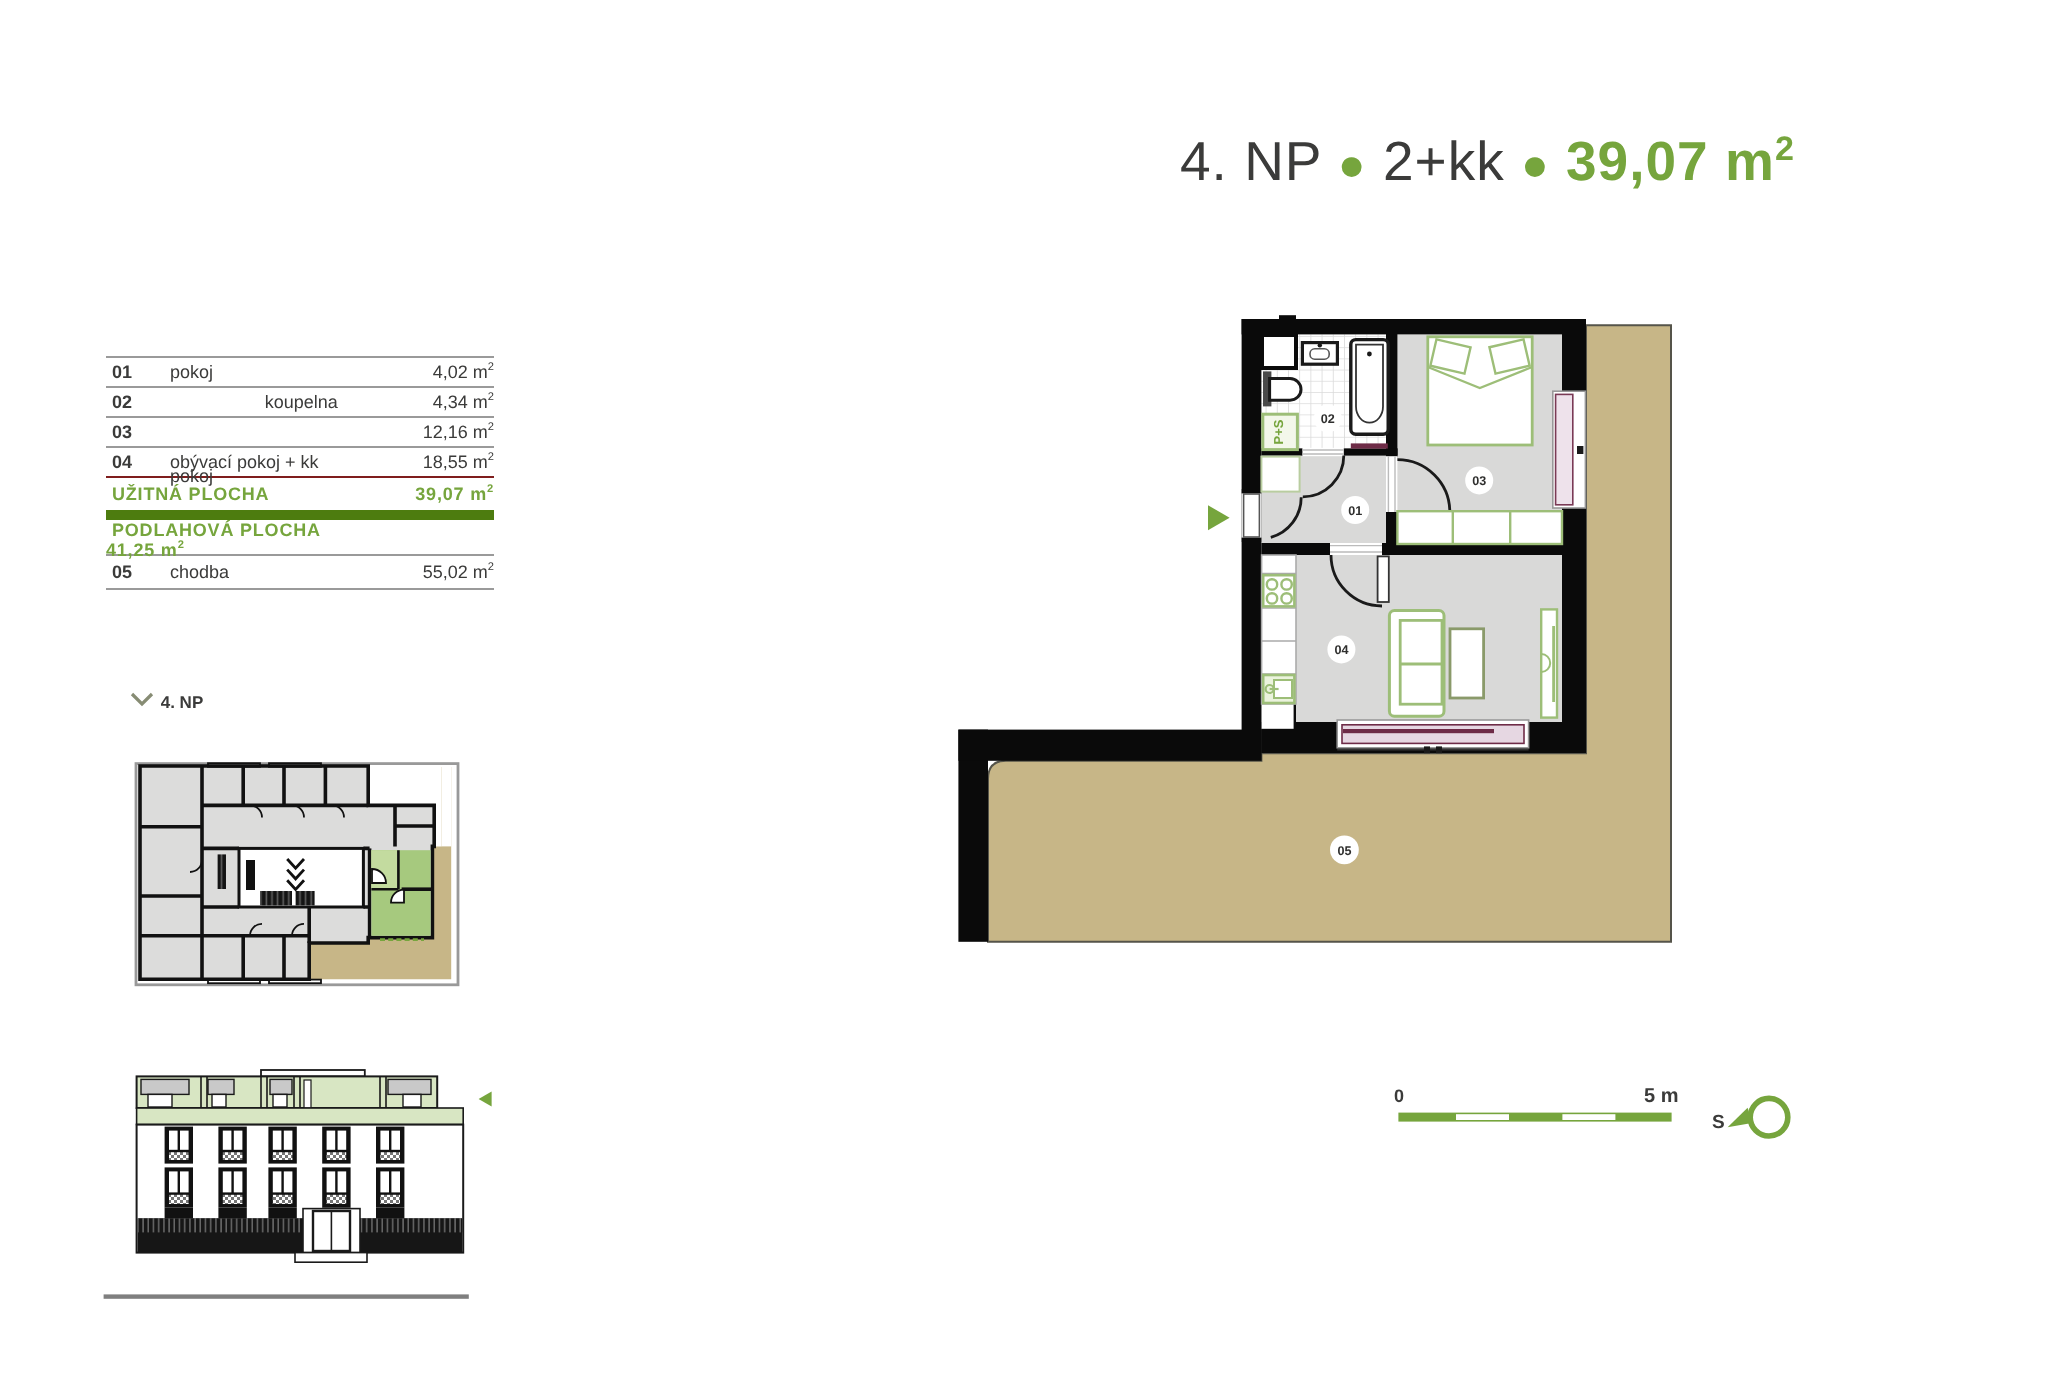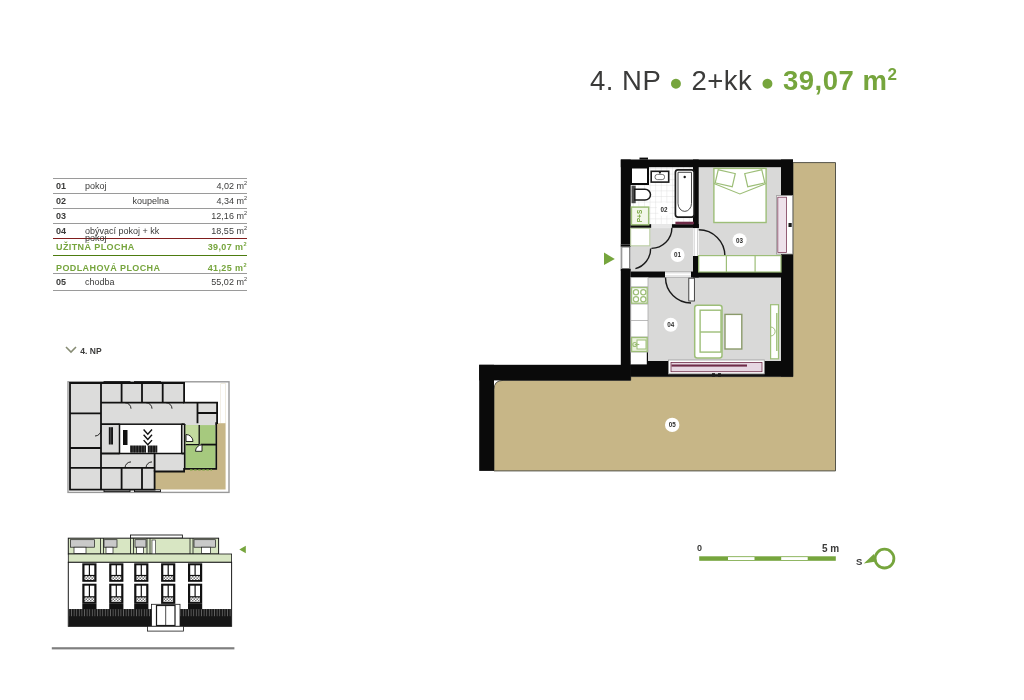--- a/index.html
+++ b/index.html
@@ -33,21 +33,21 @@
       </div>
   <div style="border-top:1px solid #9a9a9a;height:14px;display:flex;align-items:center;">
         <b style="width:29px;padding-left:3px;">04</b>
         <span style="flex:1;">obývací pokoj + kk</span>
         <span>18,55 m<sup class="m2">2</sup></span>
       </div>
   <div style="border-top:1px solid #7f1d1d;height:16.4px;display:flex;align-items:center;color:#76a53d;font-weight:bold;letter-spacing:0.4px;">
         <span style="flex:1;padding-left:3px;">UŽITNÁ PLOCHA</span>
         <span>39,07 m<sup class="m2">2</sup></span>
       </div>
-  <div style="border-top:1px solid #4d7c0f;height:16.4px;display:flex;align-items:flex-end;color:#76a53d;font-weight:bold;letter-spacing:0.4px;">
+  <div style="border-top:5px solid #4d7c0f;height:16.4px;display:flex;align-items:flex-start;color:#76a53d;font-weight:bold;letter-spacing:0.4px;flex-direction:column;">
         <span style="flex:1;padding-left:3px;">PODLAHOVÁ PLOCHA</span>
         <span>41,25 m<sup class="m2">2</sup></span>
       </div>
   <div style="border-top:1px solid #9a9a9a;border-bottom:1px solid #9a9a9a;height:16.4px;display:flex;align-items:center;">
         <b style="width:29px;padding-left:3px;">05</b>
         <span style="flex:1;">chodba</span>
         <span>55,02 m<sup class="m2">2</sup></span>
       </div>
 </div>
 

